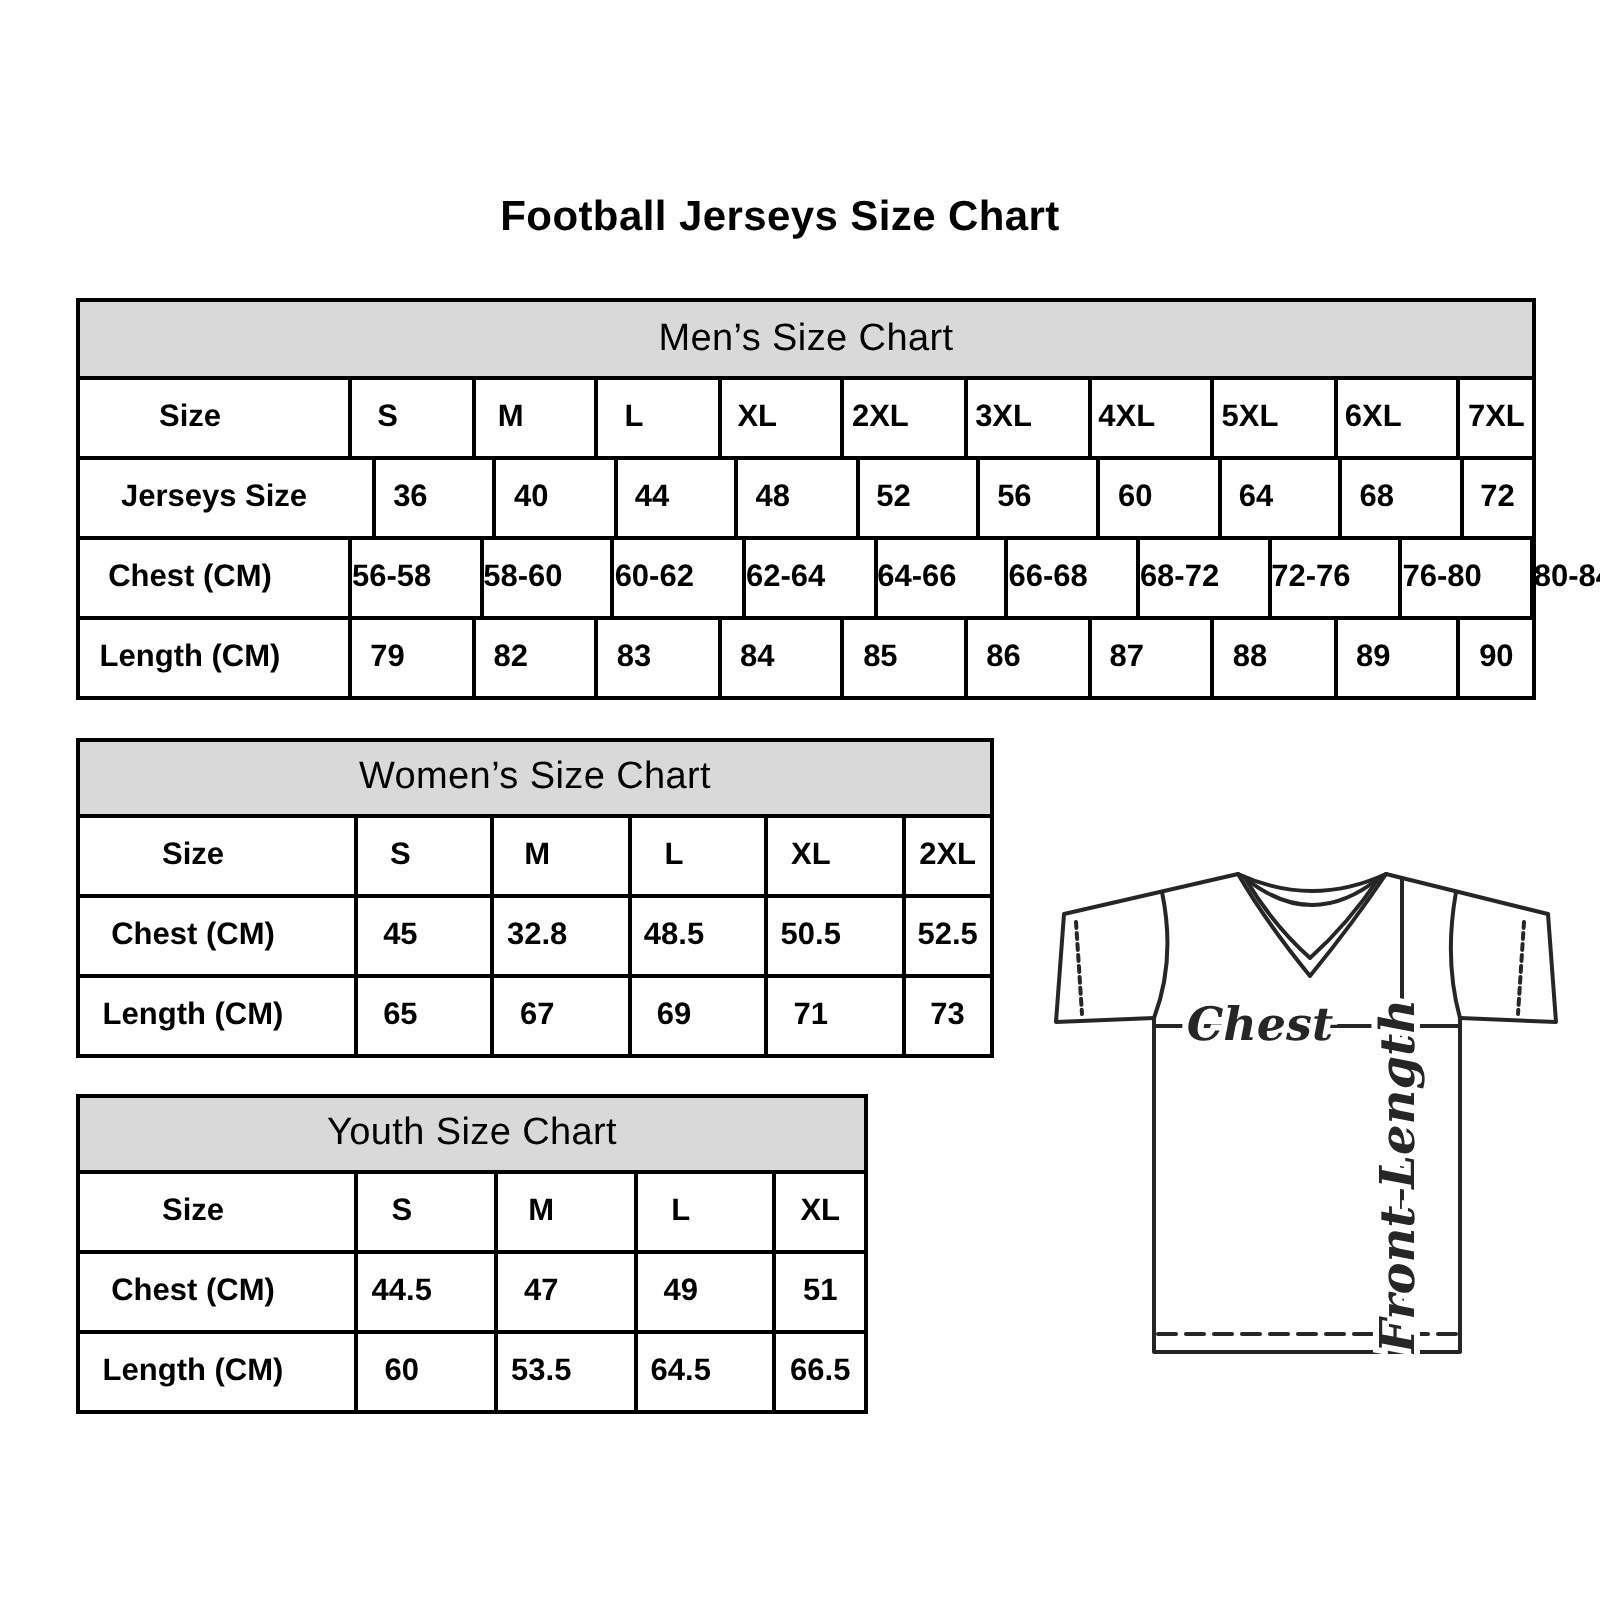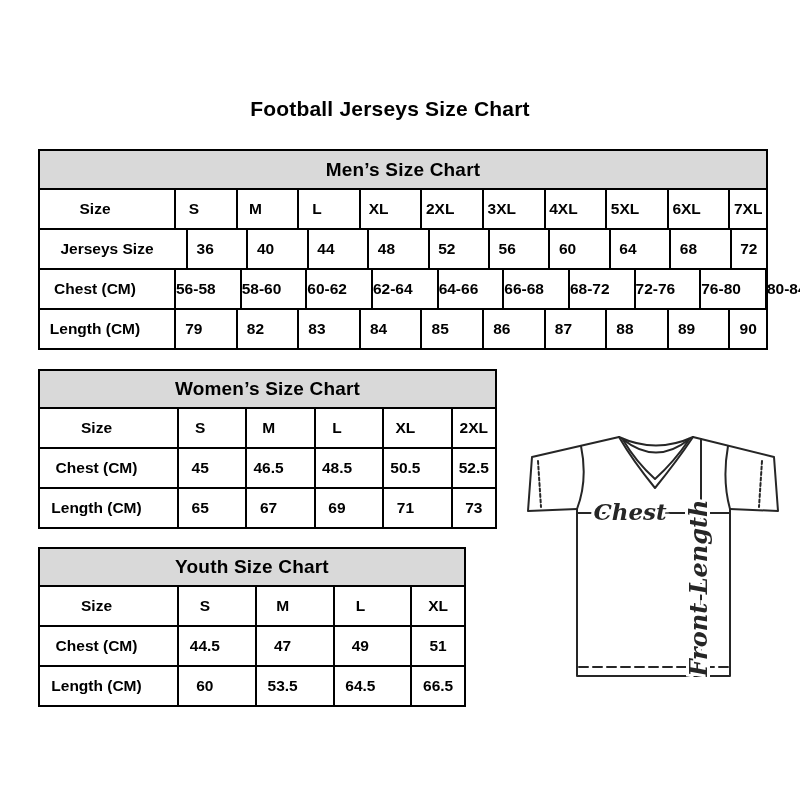--- a/index.html
+++ b/index.html
@@ -9,24 +9,24 @@
   }
   .title{
     position:absolute;top:97px;left:0;width:780px;text-align:center;
     font-size:21px;font-weight:bold;letter-spacing:.2px;
   }
   .tbl{
     position:absolute;border:2px solid #000;background:#fff;box-sizing:border-box;
   }
   .tbl-mens{left:38px;top:149px;width:730px;}
   .tbl-womens{left:38px;top:369px;width:459px;}
-  .tbl-youth{left:38px;top:547px;width:428px;}
+  .tbl-youth{left:38px;top:547px;width:396px;}
   .thead{
     height:37px;background:#d9d9d9;display:flex;align-items:center;justify-content:center;
-    font-weight:bold;font-size:19px;letter-spacing:.2px;
+    font-weight:normal;font-size:19px;letter-spacing:.2px;
   }
   .tbl-womens .thead,.tbl-youth .thead{height:36px;}
   .row{display:grid;height:40px;border-top:2px solid #000;box-sizing:border-box;gap:24px;}
   .cell{
     display:flex;align-items:center;justify-content:center;
     font-weight:bold;font-size:15.5px;box-sizing:border-box;white-space:nowrap;
   }
   .cell + .cell{border-left:2px solid #000;}
   .diagram{position:absolute;left:500px;top:398px;margin:16px;width:268px;height:268px;}
   .diagram svg{display:block;}
@@ -105,21 +105,21 @@
         <div class="cell">Size</div>
         <div class="cell">S</div>
         <div class="cell">M</div>
         <div class="cell">L</div>
         <div class="cell">XL</div>
         <div class="cell">2XL</div>
       </div>
       <div class="row" style="grid-template-columns: 113px repeat(5, 1fr);">
         <div class="cell">Chest (CM)</div>
         <div class="cell">45</div>
-        <div class="cell">46.5</div>
+        <div class="cell">32.8</div>
         <div class="cell">48.5</div>
         <div class="cell">50.5</div>
         <div class="cell">52.5</div>
       </div>
       <div class="row" style="grid-template-columns: 113px repeat(5, 1fr);">
         <div class="cell">Length (CM)</div>
         <div class="cell">65</div>
         <div class="cell">67</div>
         <div class="cell">69</div>
         <div class="cell">71</div>

